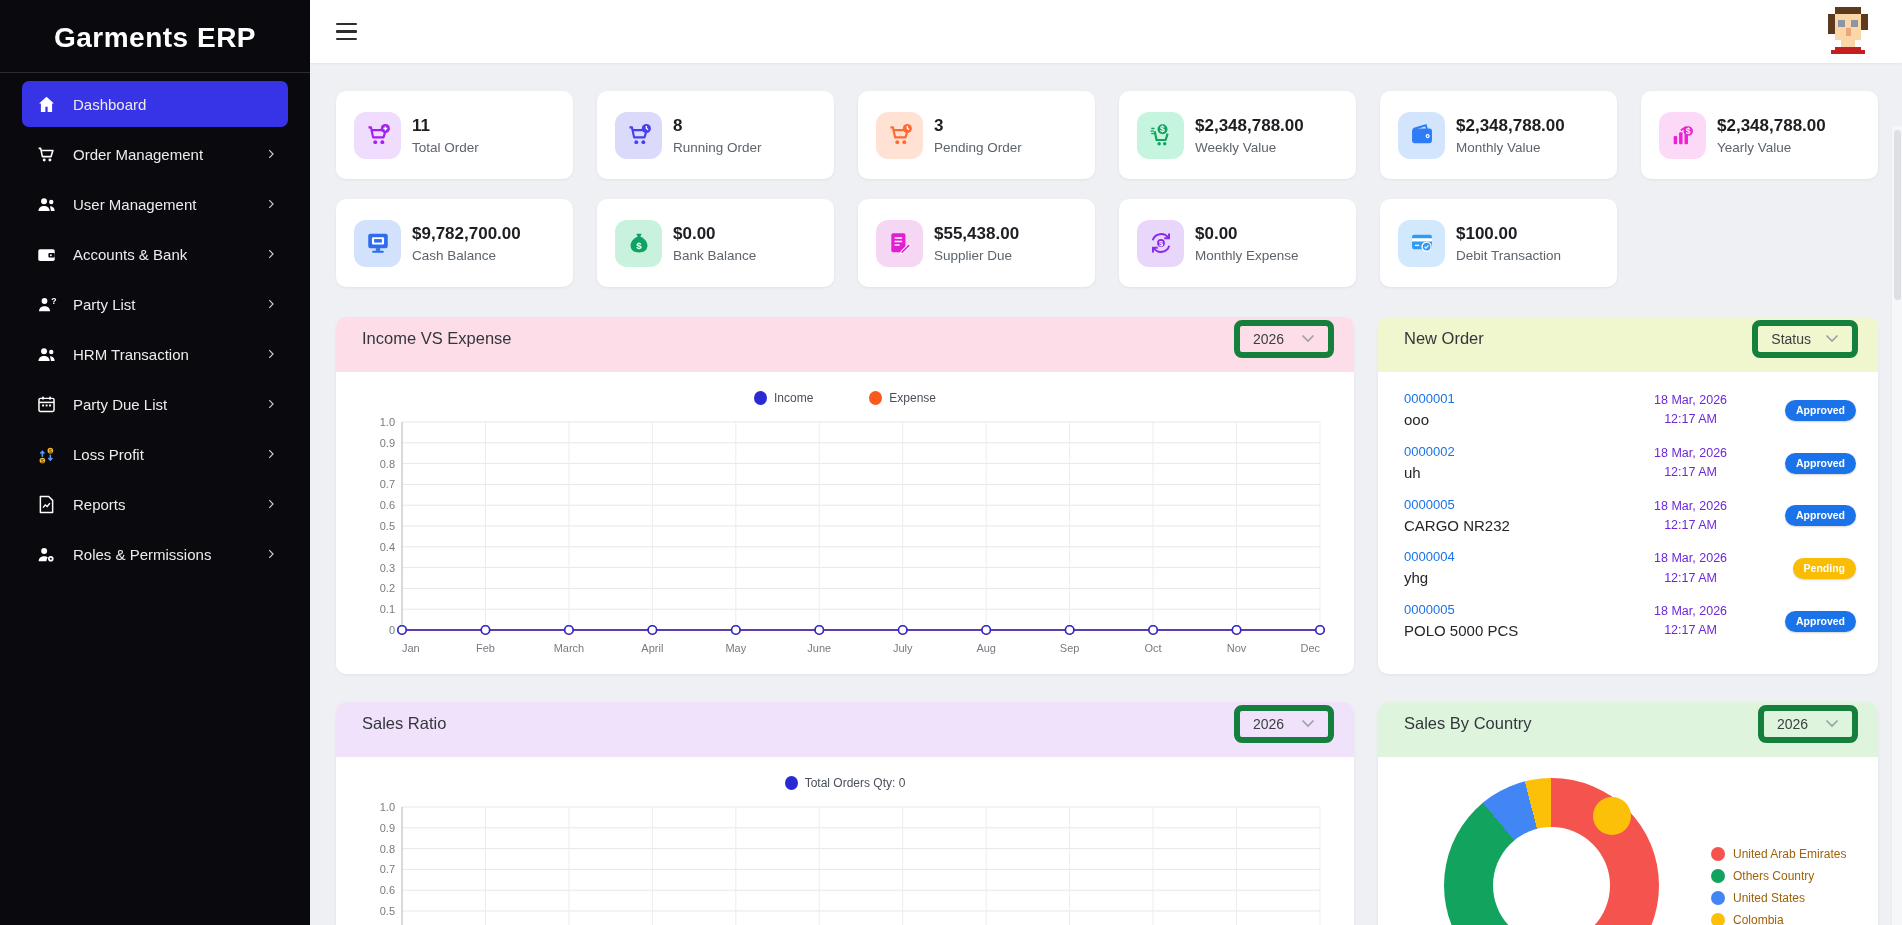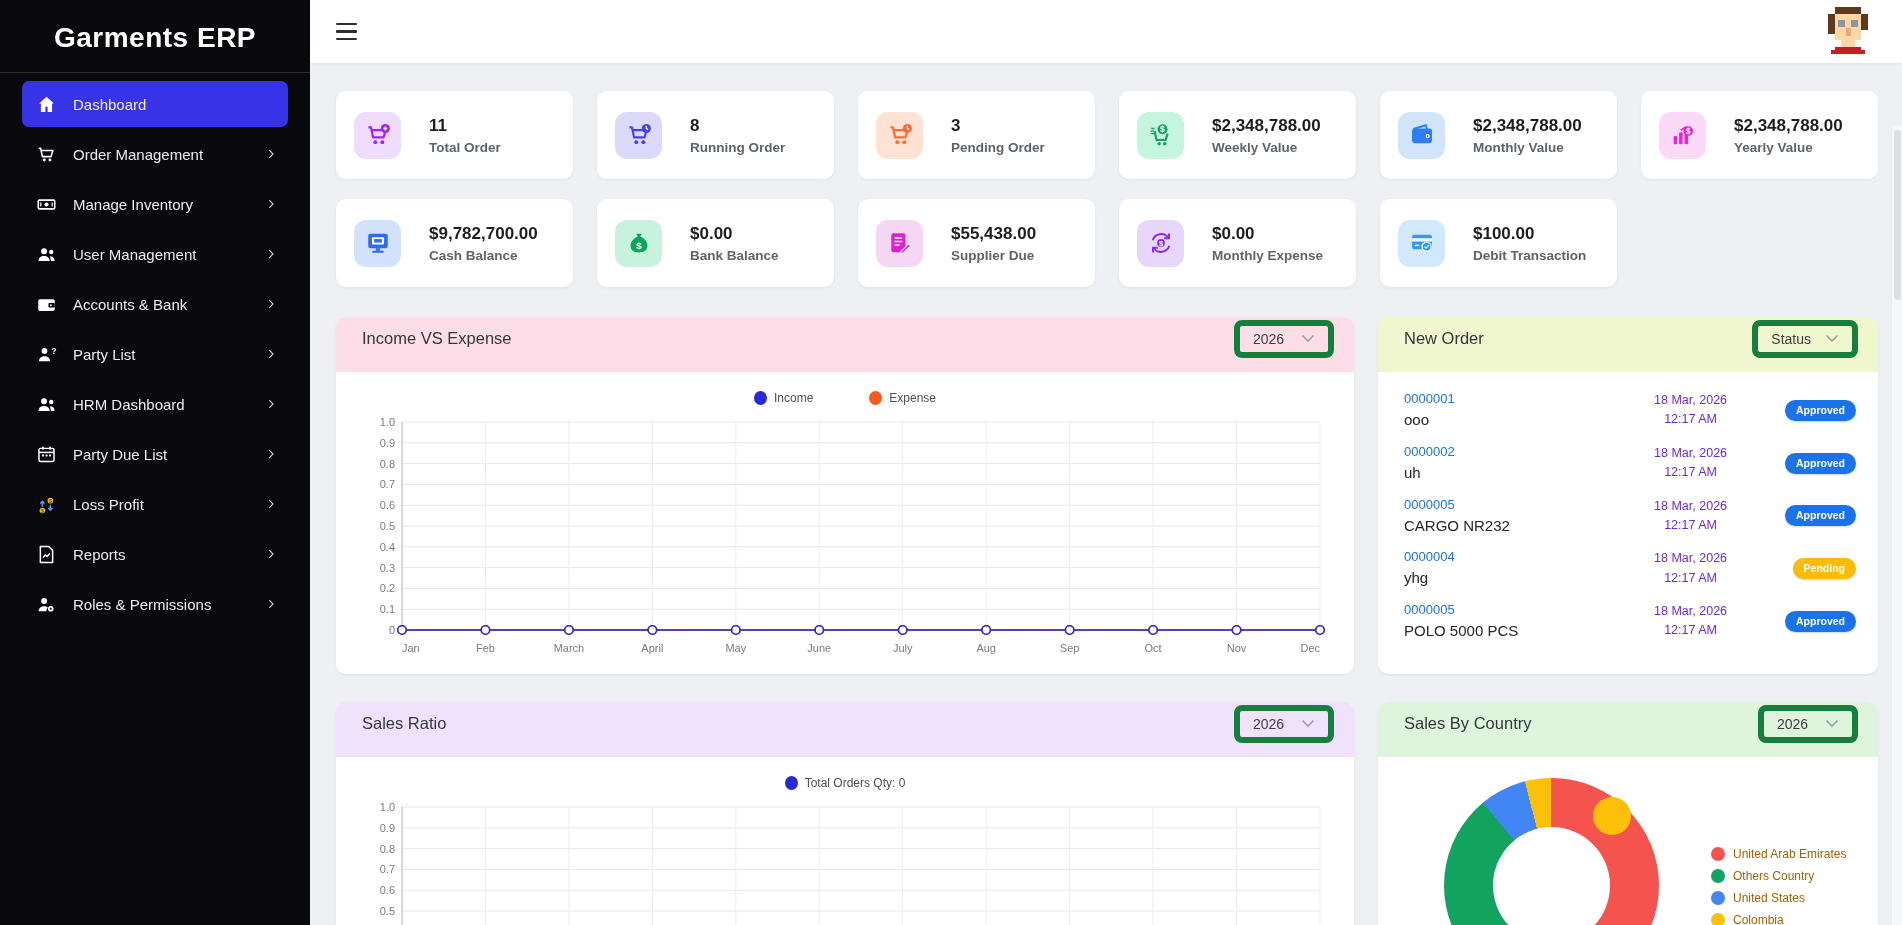--- a/index.html
+++ b/index.html
@@ -24,25 +24,25 @@
   .hamburger { width:24px; height:18px; display:flex; flex-direction:column; justify-content:space-between; cursor:pointer; background:none; border:none; }
   .hamburger span { display:block; width:21px; height:2.4px; background:#2d2d2d; border-radius:1px; }
   .avatar { width:56px; height:50px; cursor:pointer; }
 
   .content { flex:1; padding:28px 24px 0 26px; position:relative; overflow:hidden; }
   .scroll-strip { position:absolute; right:0; top:63px; bottom:0; width:11px; background:#f6f7f8; border-left:1px solid #ececee; }
   .scroll-thumb { width:7px; margin:4px auto 0; height:170px; background:#dcdfe3; border-radius:4px; }
 
   
   .stats-grid { display:grid; grid-template-columns:repeat(6,1fr); gap:20px 24px; margin-bottom:30px; }
-  .stat-card { background:#fff; border-radius:10px; height:88px; display:flex; align-items:center; gap:28px; padding:0 18px; box-shadow:0 1px 3px rgba(20,25,40,.06); }
+  .stat-card { background:#fff; border-radius:10px; height:88px; display:flex; align-items:center; gap:11px; padding:0 18px; box-shadow:0 1px 3px rgba(20,25,40,.06); }
   .stat-ico { width:47px; height:47px; border-radius:12px; flex:none; display:flex; align-items:center; justify-content:center; }
   .stat-ico svg { width:26px; height:26px; }
   .stat-value { font-size:17px; font-weight:700; color:#1c1e22; line-height:1.25; }
-  .stat-label { font-size:13.5px; color:#5d646c; margin-top:3px;font-weight:bold; }
+  .stat-label { font-size:13.5px; color:#5d646c; margin-top:3px; }
 
   
   .panel-row { display:grid; grid-template-columns:1fr 500px; gap:24px; margin-bottom:28px; }
   .panel { background:#fff; border-radius:10px; box-shadow:0 1px 3px rgba(20,25,40,.06); overflow:hidden; }
   .panel.h357 { height:357px; }
   .panel.h330 { height:330px; }
   .panel-header { height:55px; display:flex; align-items:center; justify-content:space-between; padding:0 20px 12px 26px; }
   .panel-title { font-size:16.5px; font-weight:400; color:#33373c; }
   .select { min-width:100px; height:38px; border:6px solid #15803d; border-radius:8px; display:flex; align-items:center; justify-content:space-between; gap:14px; padding:0 13px; font-size:14px; color:#3c4043; cursor:pointer; background:transparent; }
   .select svg { width:14px; height:9px; }
@@ -104,35 +104,20 @@
             </svg>
           </span>
     <span class="nav-label">Order Management</span>
     <span class="nav-chev">
       <svg viewBox="0 0 24 24">
               <path d="M9 5.5l6.5 6.5L9 18.5" fill="none" stroke="#cfcfcf" stroke-width="2"></path>
             </svg>
     </span>
   </div>
 
-  <div class="nav-item">
-    <span class="nav-ico">
-            <svg viewBox="0 0 24 24">
-              <rect x="2.6" y="7" width="18.8" height="10" rx="1.4" fill="none" stroke="#fff" stroke-width="1.8"></rect>
-              <circle cx="12" cy="12" r="2.4" fill="#fff"></circle>
-              <path d="M5.5 9.8v4.4M18.5 9.8v4.4" stroke="#fff" stroke-width="1.4"></path>
-            </svg>
-          </span>
-    <span class="nav-label">Manage Inventory</span>
-    <span class="nav-chev">
-      <svg viewBox="0 0 24 24">
-              <path d="M9 5.5l6.5 6.5L9 18.5" fill="none" stroke="#cfcfcf" stroke-width="2"></path>
-            </svg>
-    </span>
-  </div>
 
   <div class="nav-item">
     <span class="nav-ico">
             <svg viewBox="0 0 24 24">
               <circle cx="9.2" cy="8.3" r="3.4" fill="#fff"></circle>
               <path d="M2.8 19.4c0-3.4 2.9-5.6 6.4-5.6s6.4 2.2 6.4 5.6Z" fill="#fff"></path>
               <circle cx="17.4" cy="9.2" r="2.5" fill="#fff"></circle>
               <path d="M16 14.1c3-.1 5.3 2 5.3 5.3h-4.2Z" fill="#fff"></path>
             </svg>
           </span>
@@ -178,21 +163,21 @@
 
   <div class="nav-item">
     <span class="nav-ico">
             <svg viewBox="0 0 24 24">
               <circle cx="9.2" cy="8.3" r="3.4" fill="#fff"></circle>
               <path d="M2.8 19.4c0-3.4 2.9-5.6 6.4-5.6s6.4 2.2 6.4 5.6Z" fill="#fff"></path>
               <circle cx="17.4" cy="9.2" r="2.5" fill="#fff"></circle>
               <path d="M16 14.1c3-.1 5.3 2 5.3 5.3h-4.2Z" fill="#fff"></path>
             </svg>
           </span>
-    <span class="nav-label">HRM Dashboard</span>
+    <span class="nav-label">HRM Transaction</span>
     <span class="nav-chev">
       <svg viewBox="0 0 24 24">
               <path d="M9 5.5l6.5 6.5L9 18.5" fill="none" stroke="#cfcfcf" stroke-width="2"></path>
             </svg>
     </span>
   </div>
 
   <div class="nav-item">
     <span class="nav-ico">
             <svg viewBox="0 0 24 24">

